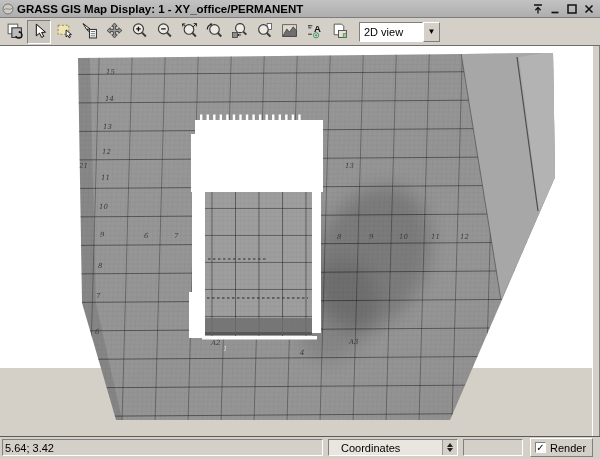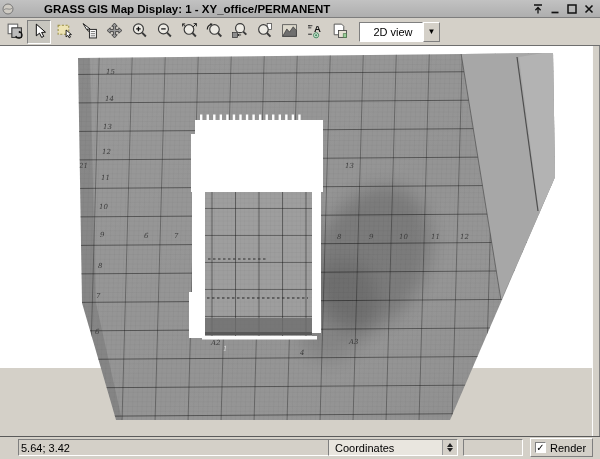--- a/index.html
+++ b/index.html
@@ -4,56 +4,56 @@
 <style>
   html,body{margin:0;padding:0;background:#e8e8e8;}
   *{box-sizing:border-box;}
   .window{position:relative;width:600px;height:459px;background:#d4d0c8;overflow:hidden;
           font-family:"Liberation Sans",sans-serif;font-size:11px;color:#000;}
   
   .titlebar{position:absolute;left:0;top:0;width:600px;height:18px;
             background:linear-gradient(#c2c2c2,#aeaeae);display:flex;align-items:center;
             border-bottom:1px solid #7d7d7d;}
   .app-icon{width:12px;height:12px;margin:0 3px 0 2px;display:inline-block;}
-  .title-text{font-weight:bold;font-size:11.5px;white-space:nowrap;margin-left:27px;}
+  .title-text{font-weight:bold;font-size:11.5px;white-space:nowrap;}
   .winbtns{margin-left:auto;display:flex;gap:3px;padding-right:4px;}
   .winbtn{width:14px;height:13px;display:flex;align-items:center;justify-content:center;
           background:transparent;border:none;padding:0;cursor:default;}
   
   .toolbar{position:absolute;left:0;top:18px;width:600px;height:28px;background:#d4d0c8;
            border-bottom:1px solid #6e6e6e;display:flex;align-items:center;padding-left:2px;}
   .tbwrap{display:flex;align-items:center;}
   .tbtn{width:24px;height:24px;display:flex;align-items:center;justify-content:center;
         border:1px solid transparent;margin-right:1px;}
   .tbtn svg{width:17px;height:17px;}
   .tbtn.pressed{background:#c7c5be;border-top:1px solid #7f7f7f;border-left:1px solid #7f7f7f;
         border-bottom:1px solid #ffffff;border-right:1px solid #ffffff;}
   .combo{display:flex;margin-left:7px;height:20px;}
   .combo-field{width:64px;height:20px;background:#fff;border-top:1px solid #7f7f7f;
         border-left:1px solid #7f7f7f;border-bottom:1px solid #fff;border-right:1px solid #fff;
-        padding:3px 0 0 4px;text-align:center;}
+        padding:3px 0 0 4px;}
   .combo-arrow{width:17px;height:20px;background:#d4d0c8;border-top:1px solid #fff;
         border-left:1px solid #fff;border-bottom:1px solid #7f7f7f;border-right:1px solid #7f7f7f;
         display:flex;align-items:center;justify-content:center;font-size:8px;}
   
   .canvas{position:absolute;left:0;top:46px;width:592px;height:322px;background:#ffffff;}
   .right-strip{position:absolute;left:592px;top:46px;width:8px;height:390px;background:#d4d0c8;
         border-left:1px solid #fdfdfd;border-right:1px solid #808080;}
   #annotations text{font:italic 7px "DejaVu Serif",serif;}
   
   .statusbar{position:absolute;left:0;top:436px;width:600px;height:23px;background:#d4d0c8;
         border-top:1px solid #5a5a5a;}
-  .coords-field{position:absolute;left:18px;top:2px;width:321px;height:17px;background:#d4d0c8;
+  .coords-field{position:absolute;left:2px;top:2px;width:321px;height:17px;background:#d4d0c8;
         border-top:1px solid #7f7f7f;border-left:1px solid #7f7f7f;
         border-bottom:1px solid #fff;border-right:1px solid #fff;padding:2px 4px 0 2px;
         overflow:hidden;white-space:nowrap;}
   .mode-combo{position:absolute;left:328px;top:2px;width:130px;height:17px;background:#e9e6df;
         border-top:1px solid #7f7f7f;border-left:1px solid #7f7f7f;
         border-bottom:1px solid #fff;border-right:1px solid #fff;display:flex;align-items:center;}
-  .mode-label{padding-left:6px;flex:1;}
+  .mode-label{padding-left:12px;flex:1;}
   .spinner{width:15px;height:15px;background:#d4d0c8;border-left:1px solid #9a9a9a;
         display:flex;flex-direction:column;align-items:center;justify-content:center;gap:1px;}
   .tri-up{width:0;height:0;border-left:3px solid transparent;border-right:3px solid transparent;
         border-bottom:4px solid #222;}
   .tri-down{width:0;height:0;border-left:3px solid transparent;border-right:3px solid transparent;
         border-top:4px solid #222;}
   .progress{position:absolute;left:463px;top:2px;width:60px;height:17px;background:#d4d0c8;
         border-top:1px solid #7f7f7f;border-left:1px solid #7f7f7f;
         border-bottom:1px solid #fff;border-right:1px solid #fff;}
   .render-check{position:absolute;left:530px;top:1px;width:63px;height:19px;display:flex;

